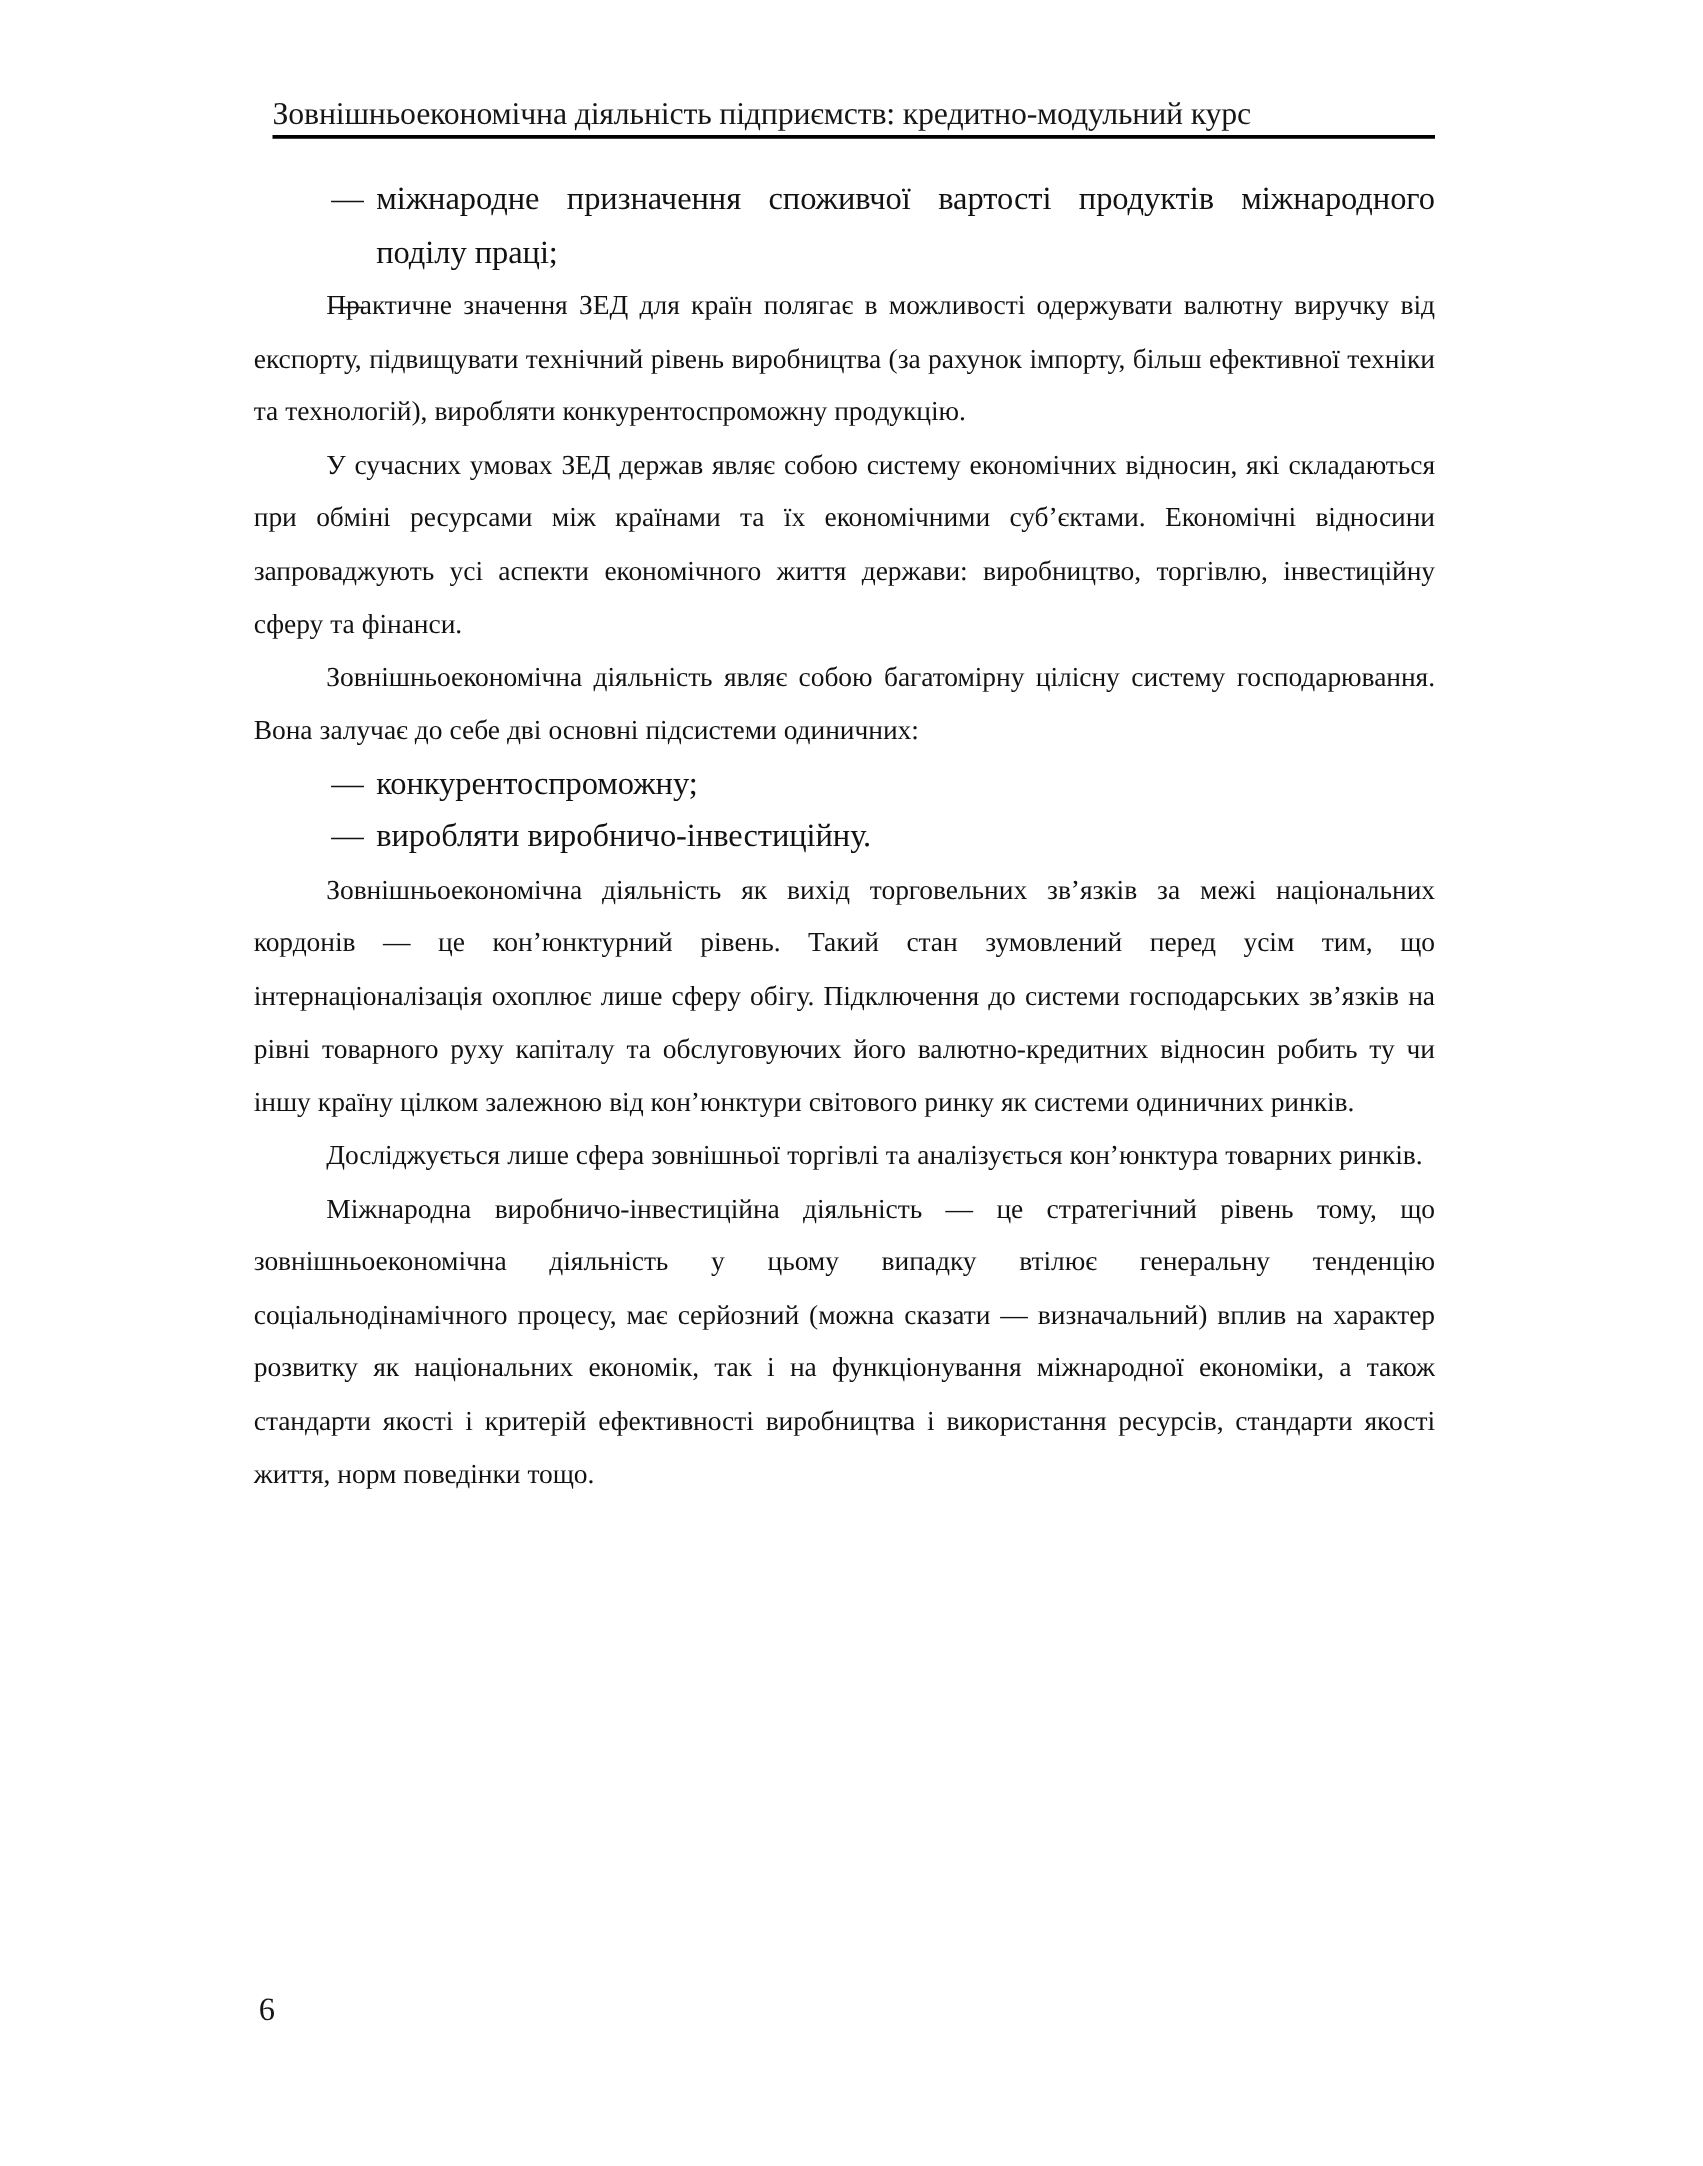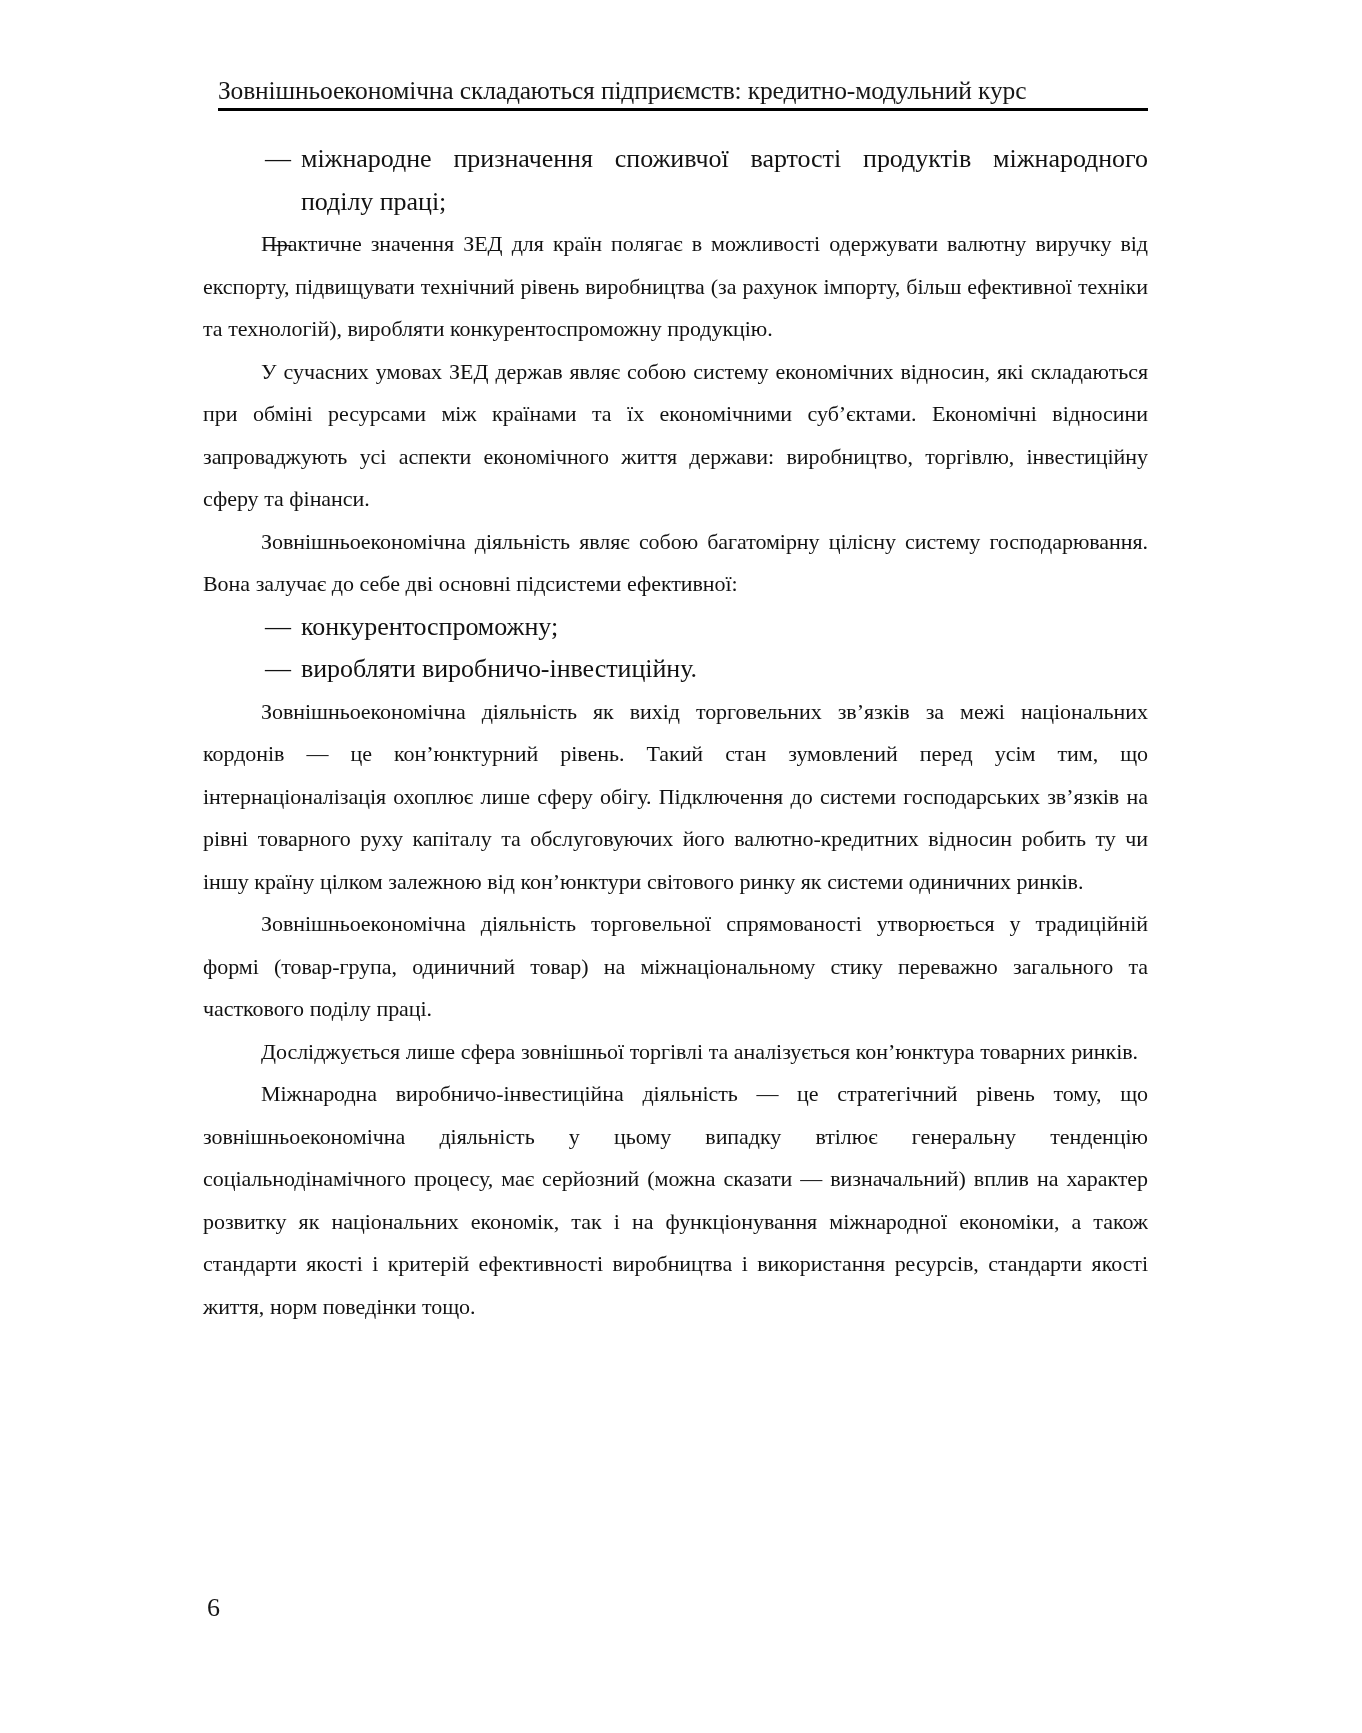--- a/index.html
+++ b/index.html
@@ -90,53 +90,52 @@
     line-height: 1;
     color: #161616;
   }
 </style>
 </head>
 <body>
 
 <div class="page">
 
   <div class="running-head">
-    <div class="running-head-text">Зовнішньоекономічна складаються підприємств: кредитно-модульний курс</div>
+    <div class="running-head-text">Зовнішньоекономічна діяльність підприємств: кредитно-модульний курс</div>
     <div class="header-rule"></div>
   </div>
 
   <div class="text-column">
 
     <ul class="dash-list">
       <li>
         <span class="dash">—</span>
         <span>міжнародне призначення споживчої вартості продуктів міжнародного поділу праці;</span>
       </li>
       <li>
         <span class="dash">—</span>
       </li>
     </ul>
 
     <p class="para">Практичне значення ЗЕД для країн полягає в можливості одержувати валютну виручку від експорту, підвищувати технічний рівень виробництва (за рахунок імпорту, більш ефективної техніки та технологій), виробляти конкурентоспроможну продукцію.</p>
     <p class="para">У сучасних умовах ЗЕД держав являє собою систему економічних відносин, які складаються при обміні ресурсами між країнами та їх економічними суб’єктами. Економічні відносини запроваджують усі аспекти економічного життя держави: виробництво, торгівлю, інвестиційну сферу та фінанси.</p>
-    <p class="para">Зовнішньоекономічна діяльність являє собою багатомірну цілісну систему господарювання. Вона залучає до себе дві основні підсистеми ефективної:</p>
+    <p class="para">Зовнішньоекономічна діяльність являє собою багатомірну цілісну систему господарювання. Вона залучає до себе дві основні підсистеми одиничних:</p>
 
     <ul class="dash-list">
       <li>
         <span class="dash">—</span>
         <span>конкурентоспроможну;</span>
       </li>
       <li>
         <span class="dash">—</span>
         <span>виробляти виробничо-інвестиційну.</span>
       </li>
     </ul>
 
     <p class="para">Зовнішньоекономічна діяльність як вихід торговельних зв’язків за межі національних кордонів — це кон’юнктурний рівень. Такий стан зумовлений перед усім тим, що інтернаціоналізація охоплює лише сферу обігу. Підключення до системи господарських зв’язків на рівні товарного руху капіталу та обслуговуючих його валютно-кредитних відносин робить ту чи іншу країну цілком залежною від кон’юнктури світового ринку як системи одиничних ринків.</p>
-    <p class="para">Зовнішньоекономічна діяльність торговельної спрямованості утворюється у традиційній формі (товар-група, одиничний товар) на міжнаціональному стику переважно загального та часткового поділу праці.</p>
     <p class="para">Досліджується лише сфера зовнішньої торгівлі та аналізується кон’юнктура товарних ринків.</p>
     <p class="para">Міжнародна виробничо-інвестиційна діяльність — це стратегічний рівень тому, що зовнішньоекономічна діяльність у цьому випадку втілює генеральну тенденцію соціальнодінамічного процесу, має серйозний (можна сказати — визначальний) вплив на характер розвитку як національних економік, так і на функціонування міжнародної економіки, а також стандарти якості і критерій ефективності виробництва і використання ресурсів, стандарти якості життя, норм поведінки тощо.</p>
 
   </div>
 
   <div class="folio">6</div>
 
 </div>
 
 </body></html>

